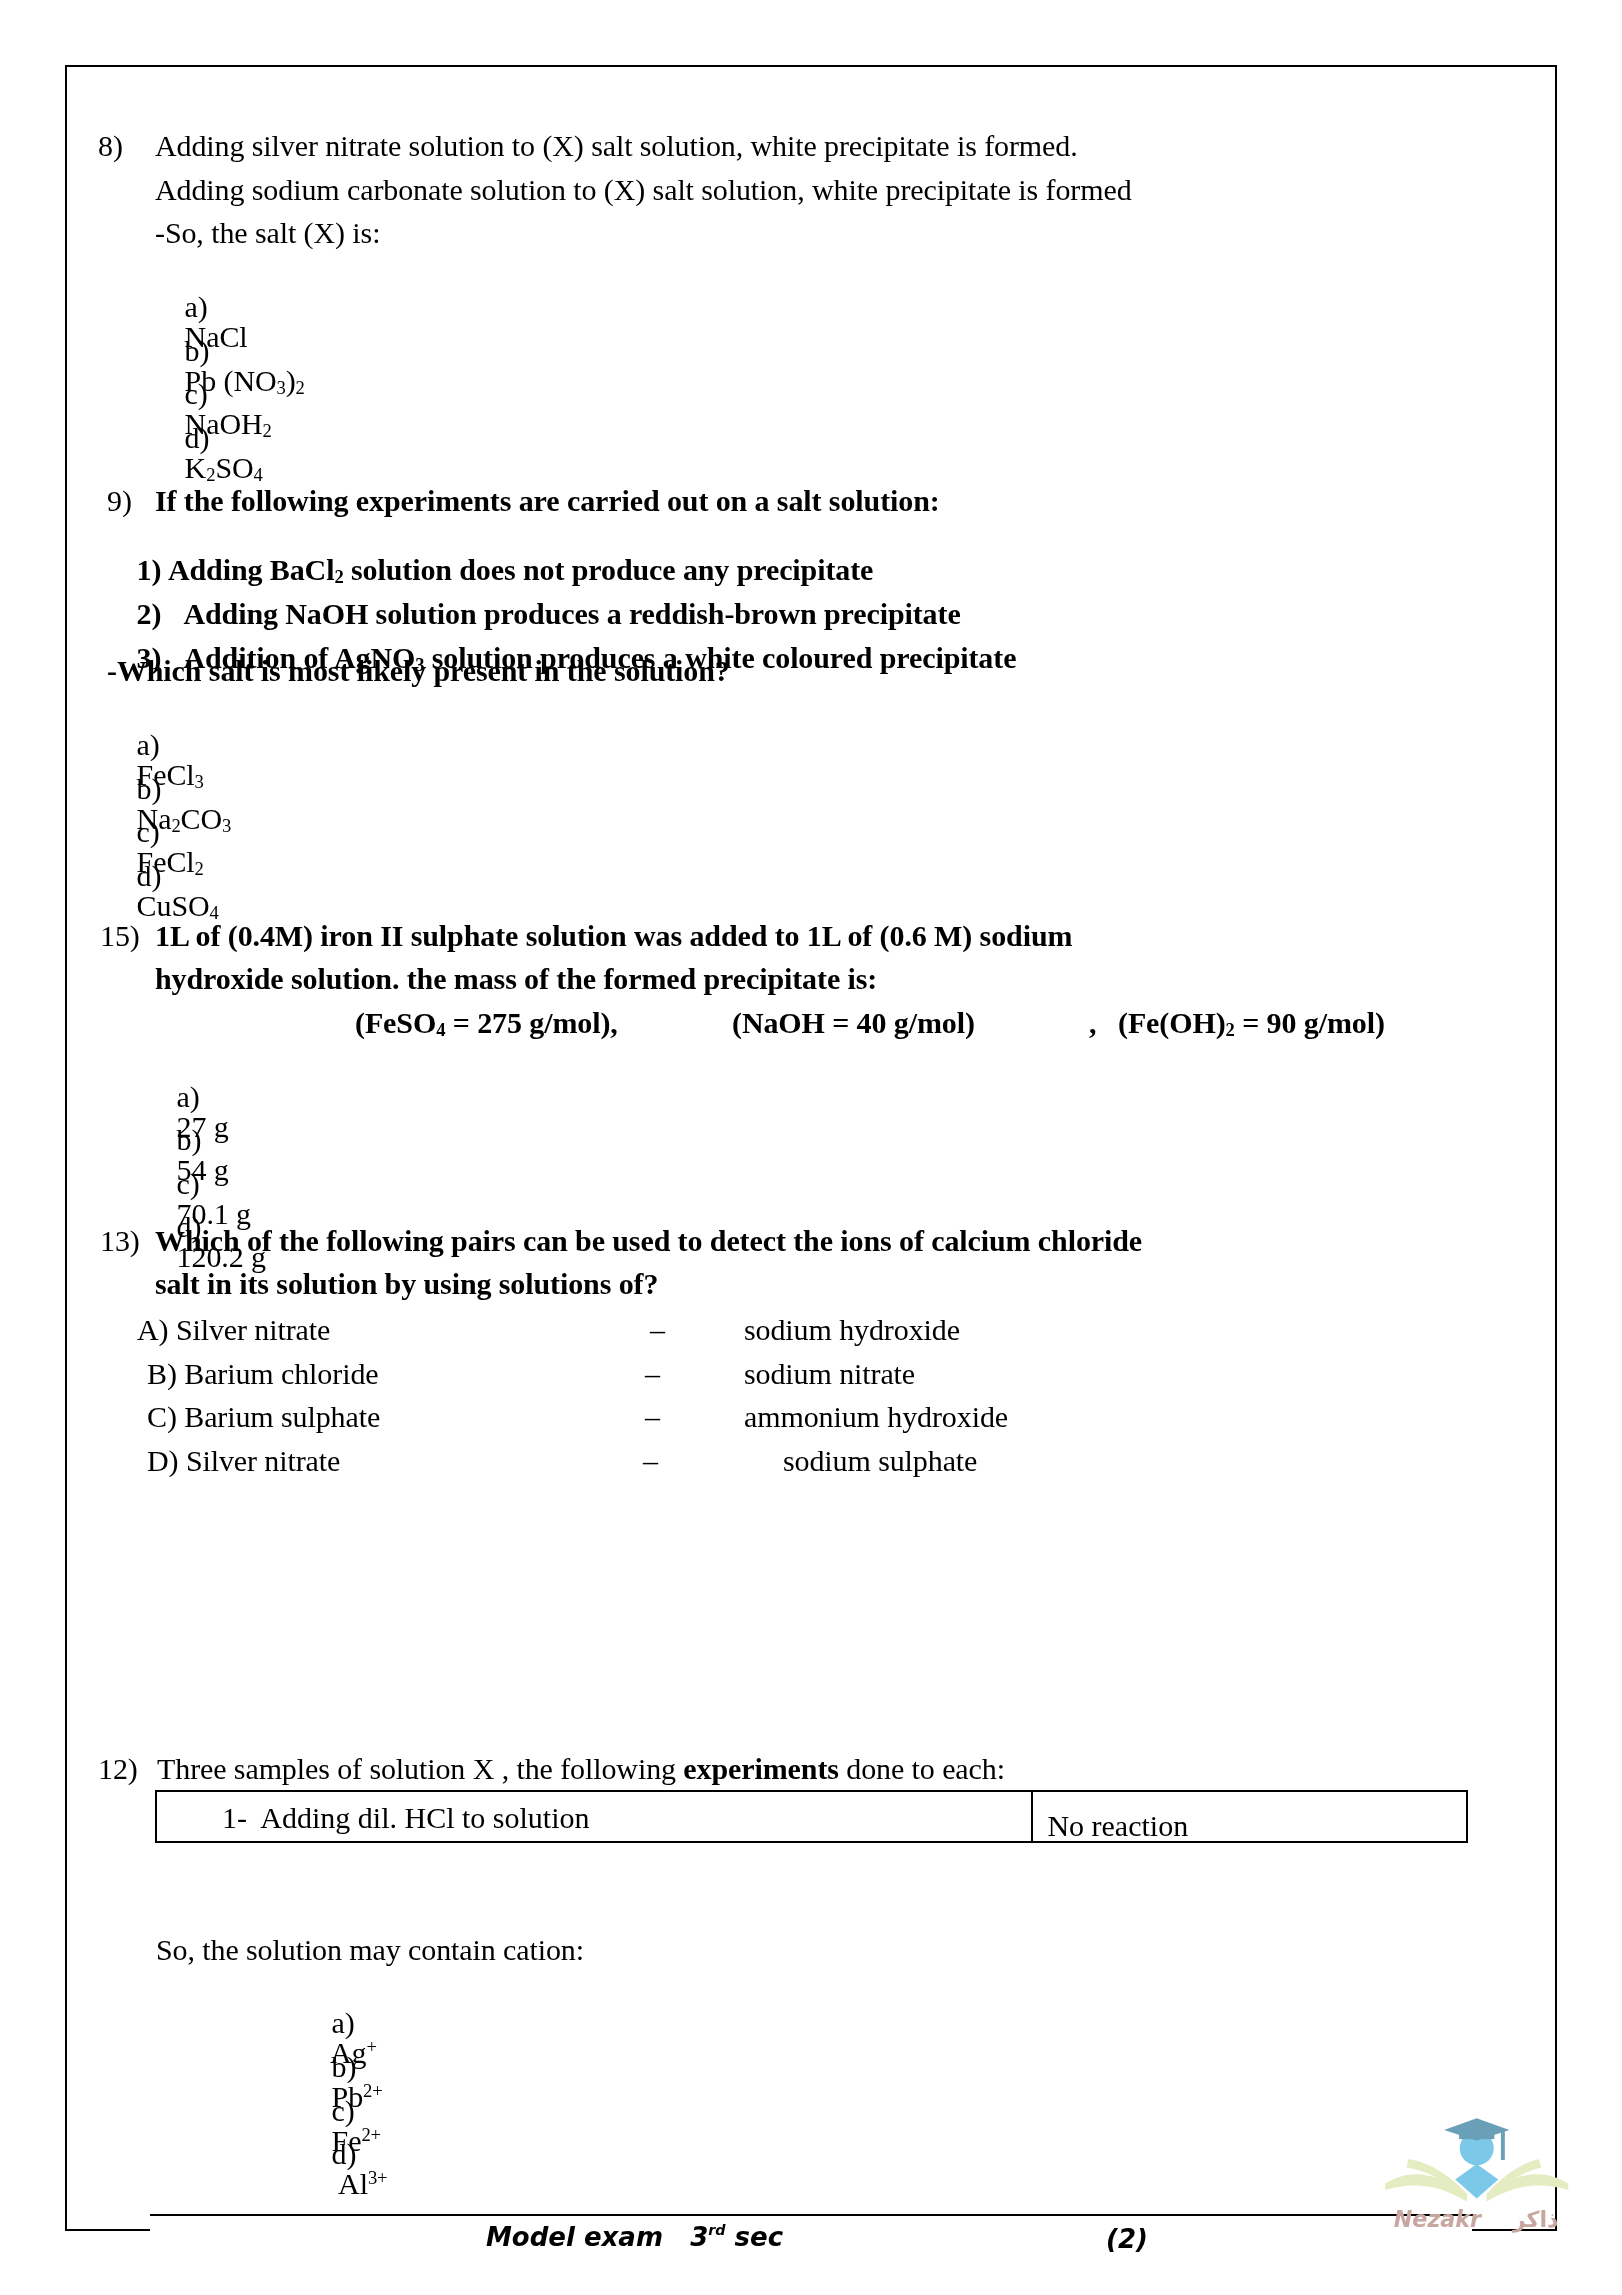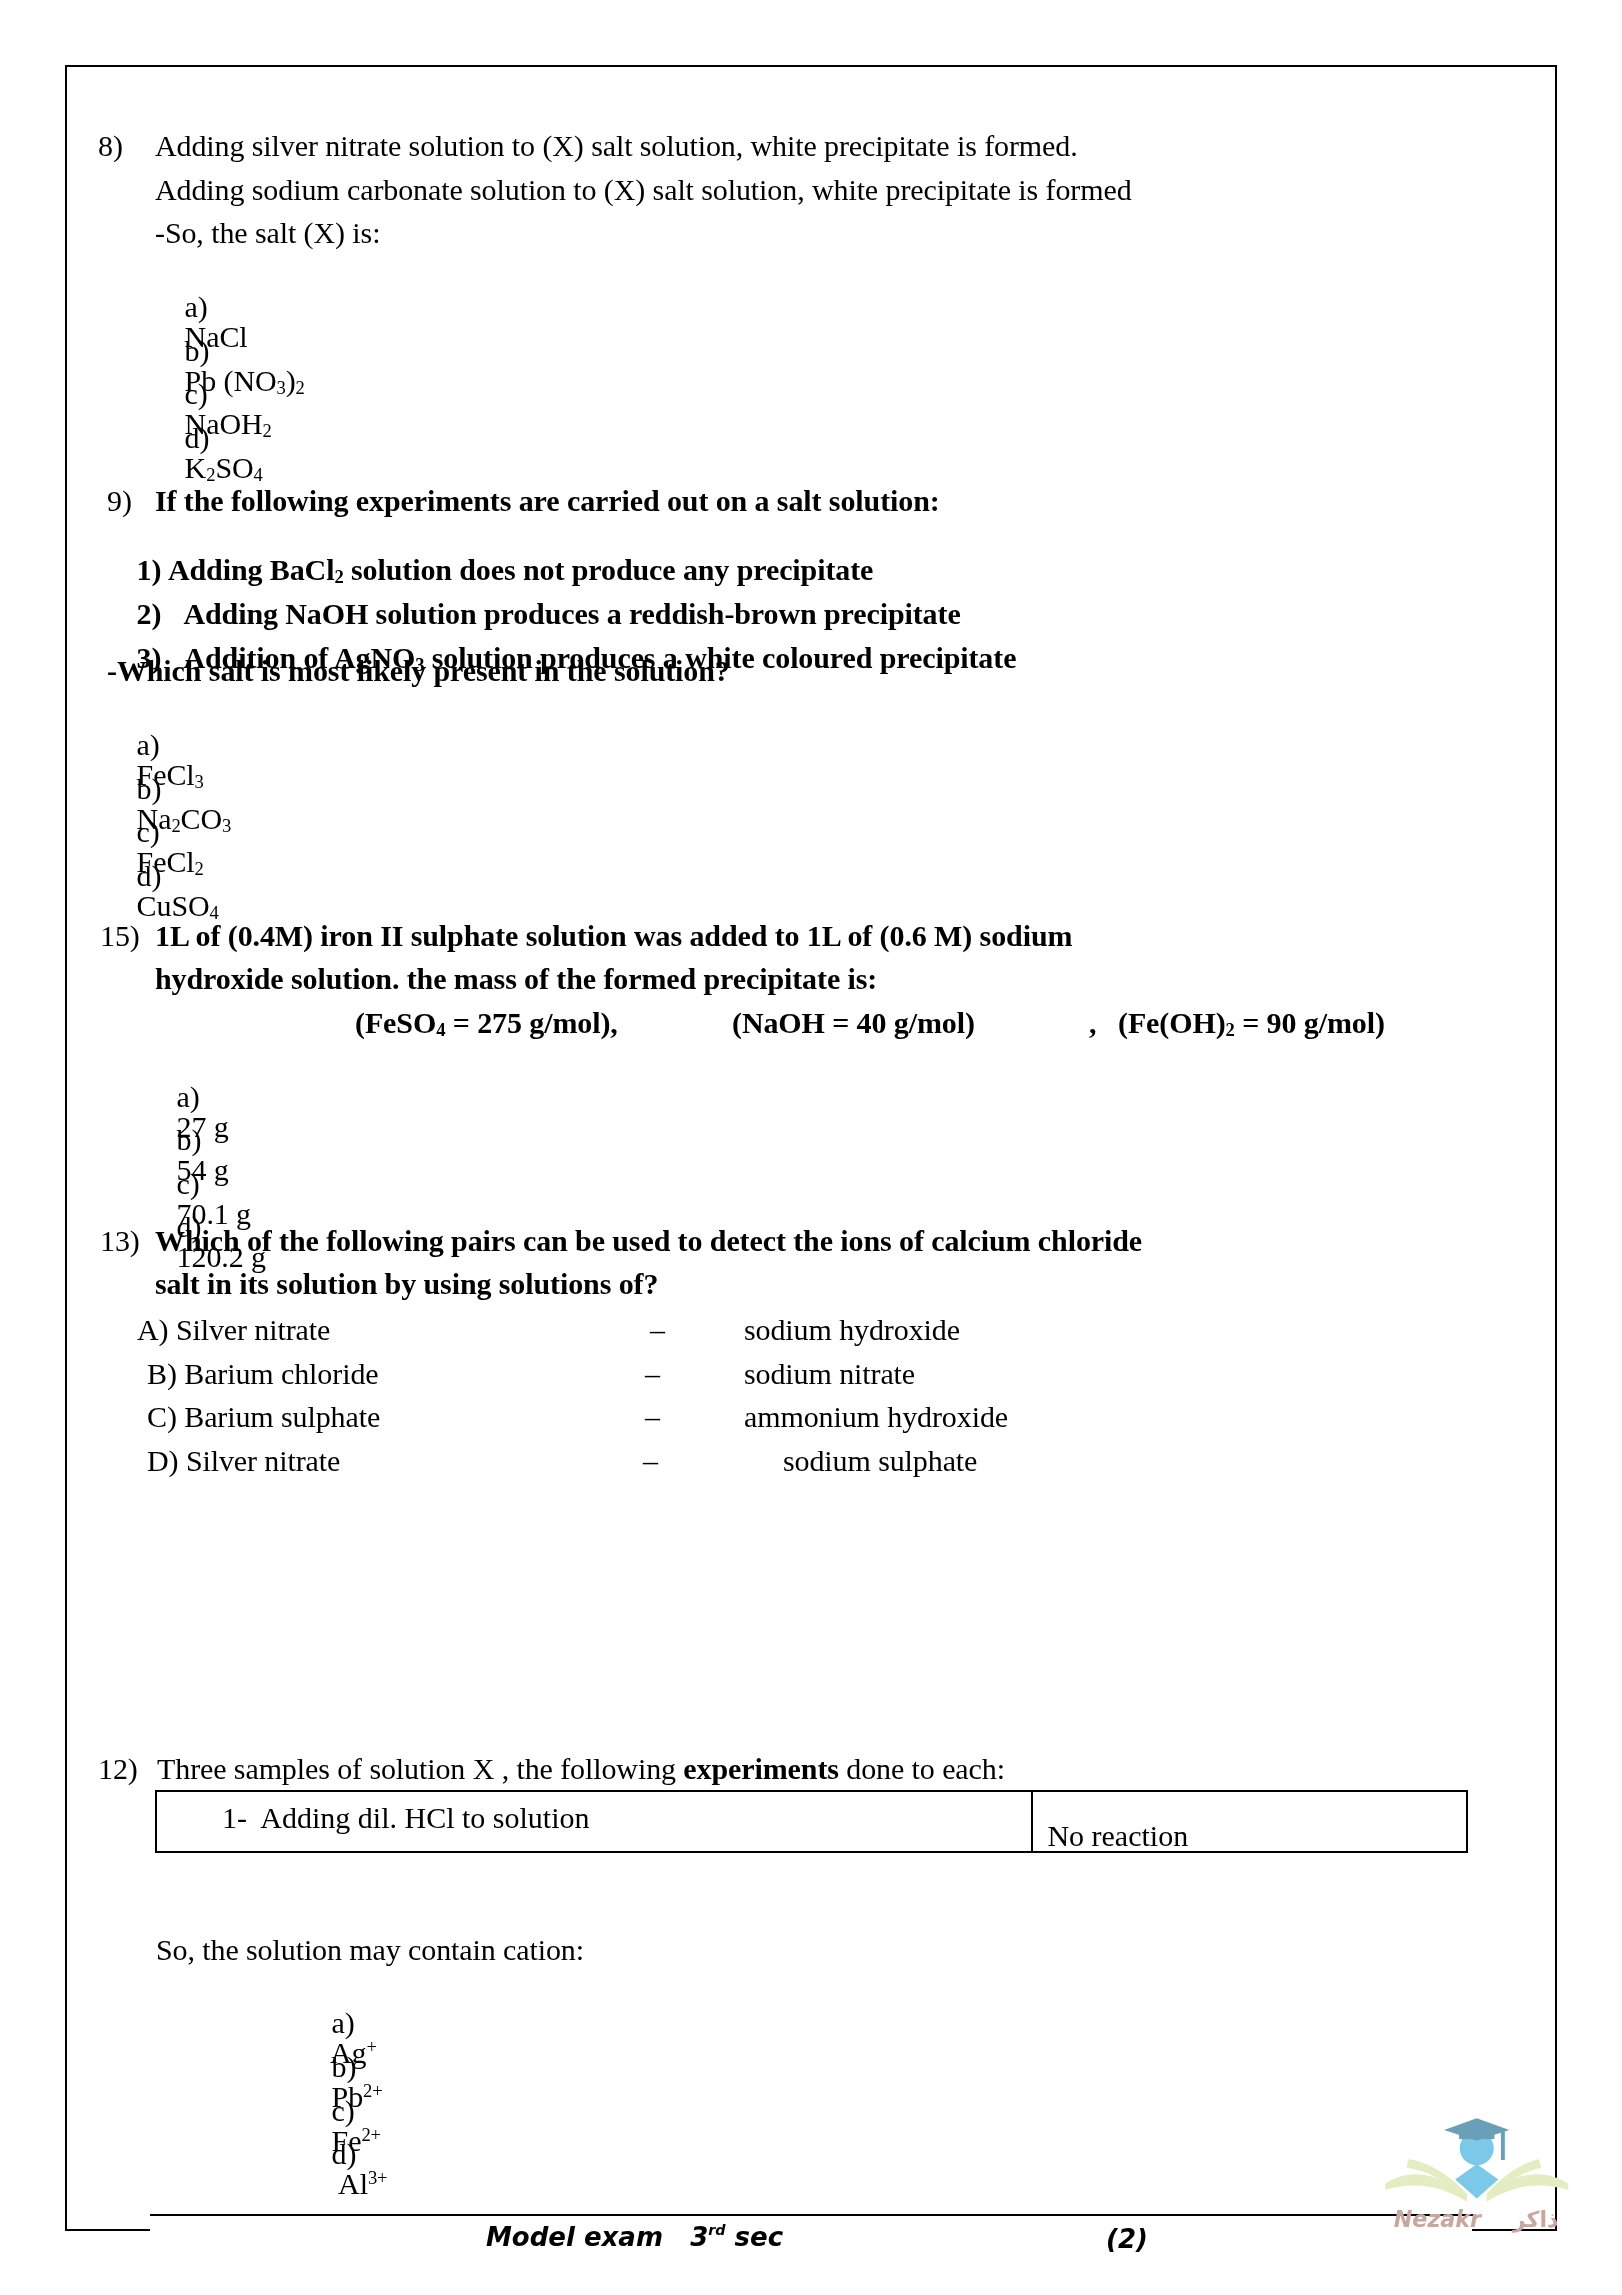--- a/index.html
+++ b/index.html
@@ -12,21 +12,21 @@
   .frame-br { position: absolute; left: 1472px; top: 2229px; width: 85px; height: 0; border-top: 2px solid #000; }
   .footer-rule { position: absolute; left: 150px; top: 2214px; width: 1323px; height: 0; border-top: 2.6px solid #000; }
 
   .ln { position: absolute; font-size: 30px; line-height: 30px; white-space: pre; letter-spacing: -0.1px; }
   .b { font-weight: bold; }
   sub { font-size: 0.62em; vertical-align: -0.18em; line-height: 0; }
   sup { font-size: 0.62em; vertical-align: 0.55em; line-height: 0; }
 
   table.exp { position: absolute; left: 155px; top: 1790px; width: 1313px; border-collapse: collapse; font-size: 30px; }
   table.exp td { border: 2px solid #000; height: 41px; padding: 0; vertical-align: bottom; line-height: 30px; white-space: pre; }
-  table.exp td.c1 { width: 809px; padding-left: 65px; padding-bottom: 18px; }
+  table.exp td.c1 { width: 809px; padding-left: 65px; padding-bottom: 8px; }
   table.exp td.c2 { padding-left: 14.4px; padding-bottom: 0; }
 
   .footer { position: absolute; font-family: "DejaVu Sans", sans-serif; font-weight: bold; font-style: italic; font-size: 26px; line-height: 26px; white-space: pre; }
   .footer sup { font-size: 0.55em; vertical-align: 0.8em; }
 
   .logo { position: absolute; left: 1382px; top: 2110px; width: 196px; height: 151px; }
 </style>
 </head>
 <body>
 

